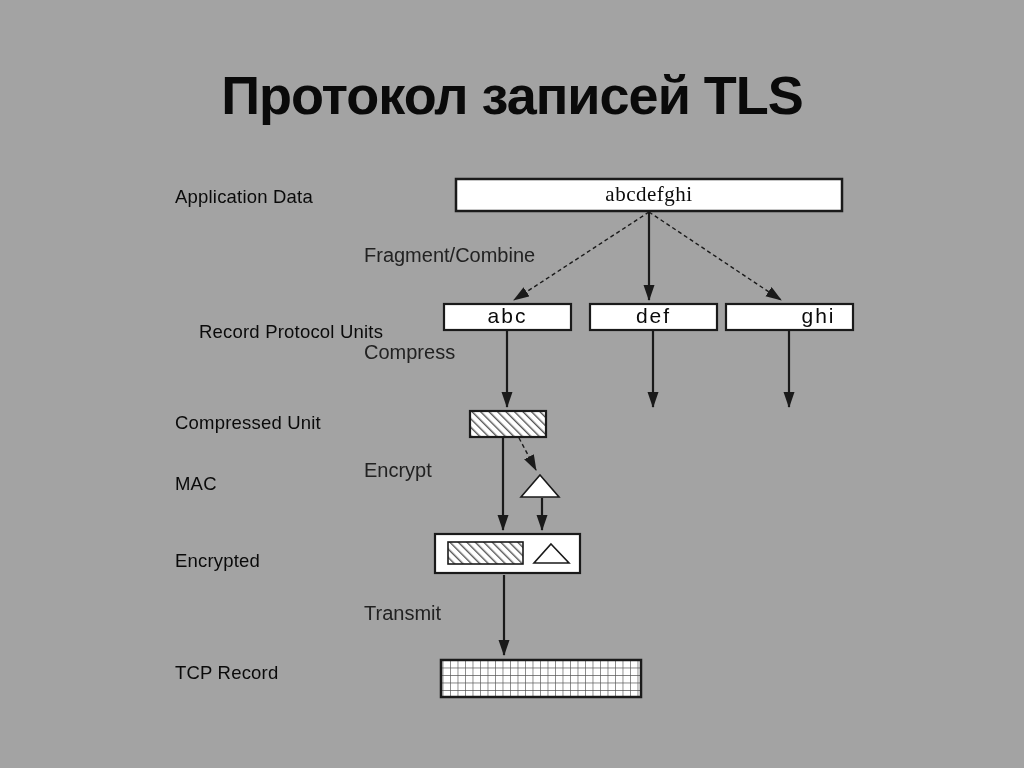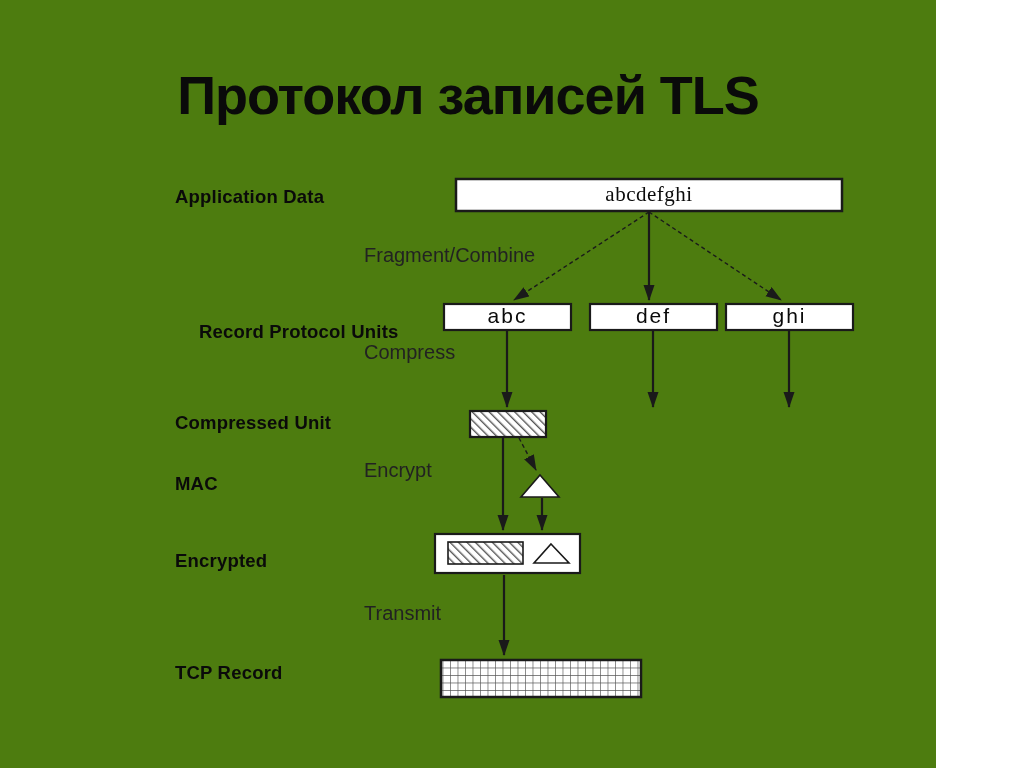--- a/index.html
+++ b/index.html
@@ -1,26 +1,26 @@
 <!DOCTYPE html>
 <html><head>
 <meta charset="utf-8">
 <style>
   html,body{margin:0;padding:0;background:#fff;}
   .slide{
-    position:relative;width:936px;height:768px;background:#4d7c0f;overflow:hidden;
+    position:relative;width:1024px;height:768px;background:#a3a3a3;overflow:hidden;
     font-family:"Liberation Sans", sans-serif;color:#000;
   }
   .title{
     position:absolute;top:64px;left:0;width:100%;margin:0;
     text-align:center;font-size:54px;font-weight:bold;letter-spacing:-1px;
     color:#0a0a0a;line-height:1.15;
   }
   .stage-label{
-    position:absolute;font-size:18.5px;font-weight:bold;color:#0a0a0a;
+    position:absolute;font-size:18.5px;font-weight:normal;color:#0a0a0a;
     line-height:20px;white-space:nowrap;letter-spacing:0.2px;
   }
   .op-label{
     position:absolute;font-size:20px;font-weight:normal;color:#222;
     line-height:20px;white-space:nowrap;
   }
   .box-text{
     position:absolute;font-size:21px;color:#0a0a0a;text-align:center;
     line-height:20px;white-space:nowrap;
   }
@@ -96,16 +96,16 @@
     <div class="stage-label" style="left:175px;top:663px;">TCP Record</div>
 
     <div class="op-label" style="left:364px;top:245px;">Fragment/Combine</div>
     <div class="op-label" style="left:364px;top:342px;">Compress</div>
     <div class="op-label" style="left:364px;top:460px;">Encrypt</div>
     <div class="op-label" style="left:364px;top:603px;">Transmit</div>
 
     <div class="box-text serif-text" style="left:456px;top:184px;width:386px;">abcdefghi</div>
     <div class="box-text unit-text" style="left:444px;top:306px;width:127px;">abc</div>
     <div class="box-text unit-text" style="left:590px;top:306px;width:127px;">def</div>
-    <div class="box-text unit-text" style="left:726px;top:306px;width:127px;">ghi</div>
+    <div class="box-text unit-text" style="left:726px;top:306px;width:127px;padding-left:29px;">ghi</div>
 
   </div>
 </div>
 
 </body></html>

